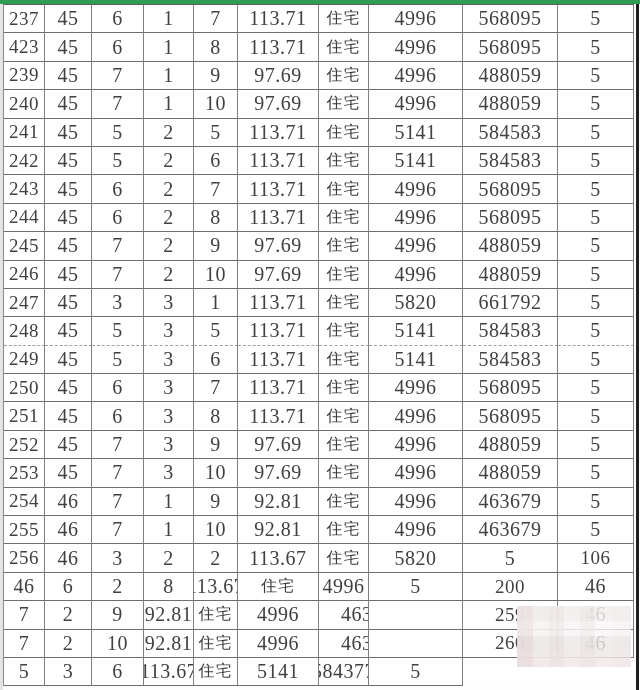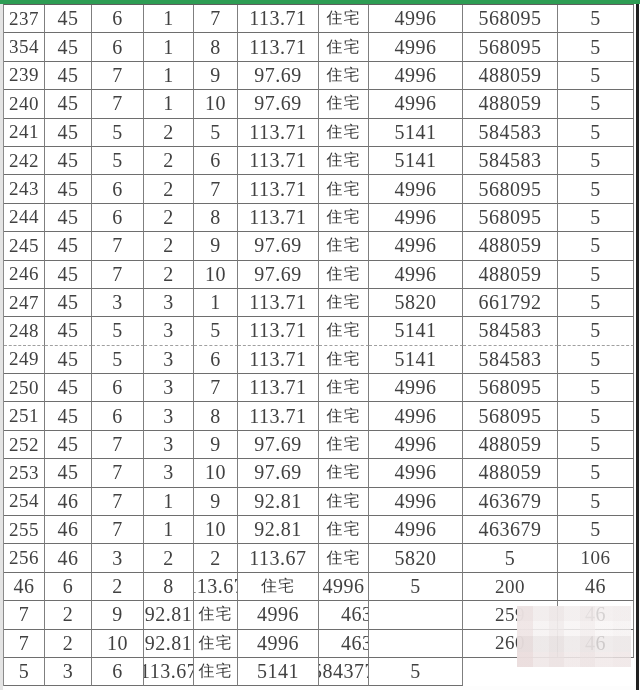--- a/index.html
+++ b/index.html
@@ -66,21 +66,21 @@
     <div class="cell r0 c0">237</div>
     <div class="cell r0 c1">45</div>
     <div class="cell r0 c2">6</div>
     <div class="cell r0 c3">1</div>
     <div class="cell r0 c4">7</div>
     <div class="cell r0 c5">113.71</div>
     <div class="cell r0 c6">住宅</div>
     <div class="cell r0 c7">4996</div>
     <div class="cell r0 c8">568095</div>
     <div class="cell r0 c9">5</div>
-    <div class="cell r1 c0">354</div>
+    <div class="cell r1 c0">423</div>
     <div class="cell r1 c1">45</div>
     <div class="cell r1 c2">6</div>
     <div class="cell r1 c3">1</div>
     <div class="cell r1 c4">8</div>
     <div class="cell r1 c5">113.71</div>
     <div class="cell r1 c6">住宅</div>
     <div class="cell r1 c7">4996</div>
     <div class="cell r1 c8">568095</div>
     <div class="cell r1 c9">5</div>
     <div class="cell r2 c0">239</div>

